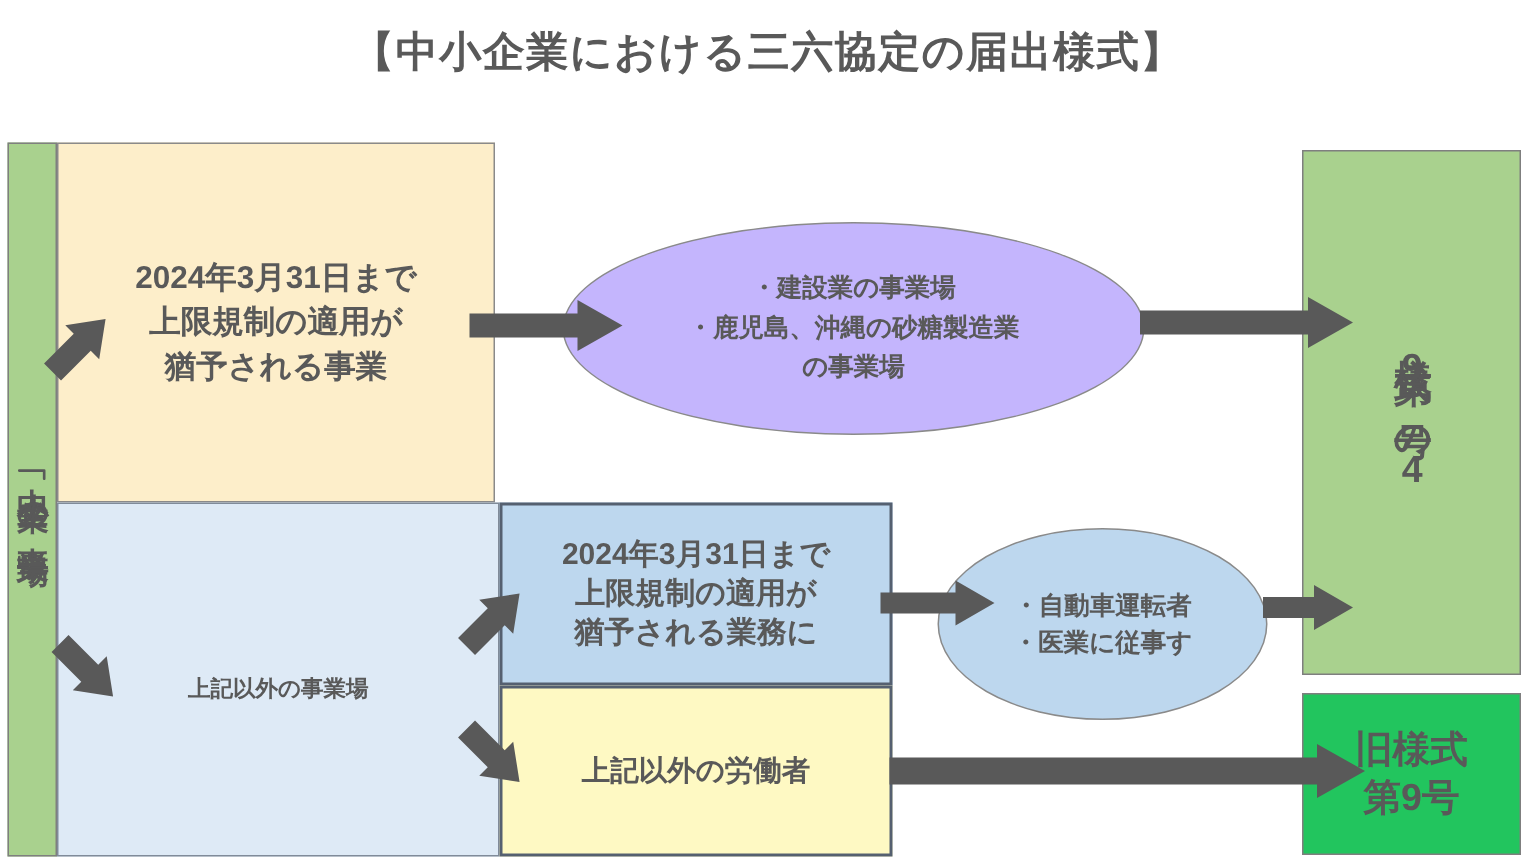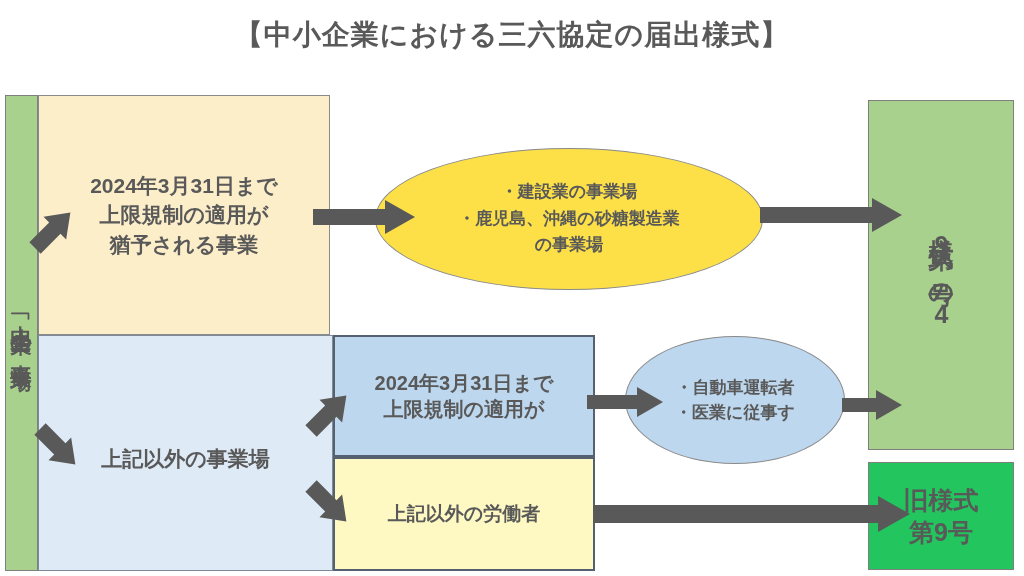--- a/index.html
+++ b/index.html
@@ -32,45 +32,45 @@
     left:38px;top:95px;width:292px;height:240px;
     background:#FDEECA;border:1.5px solid #8a8a8a;
   }
   .cream-box .txt{font-size:21px;line-height:1.4;}
 
   
   .lblue-box{
     left:38px;top:335px;width:295px;height:236px;
     background:#DEEAF6;border:1.5px solid #808b99;
   }
-  .lblue-box .txt{font-size:21px;margin-top:12px;}
+  .lblue-box .txt{font-size:15px;margin-top:12px;}
 
   
   .mblue-box{
     left:333px;top:335px;width:262px;height:122px;
     background:#BDD7EE;border:2px solid #556070;
   }
   .mblue-box .txt{font-size:20px;line-height:1.3;}
 
   
   .dblue-box{
     left:333px;top:457px;width:262px;height:114px;
     background:#fef9c3;border:2px solid #556070;
   }
   .dblue-box .txt{font-size:19px;}
 
   
   .ellipse{position:absolute;box-sizing:border-box;border-radius:50%;display:flex;align-items:center;justify-content:center;text-align:center;color:#595959;font-weight:700;}
   .cream-ellipse{
     left:375px;top:148px;width:388px;height:142px;
-    background:#fde047;border:1.5px solid #8a8a8a;align-items:center;
+    background:#c4b5fd;border:1.5px solid #8a8a8a;align-items:center;
   }
   .cream-ellipse .txt{font-size:17px;line-height:1.55;}
   .blue-ellipse{
-    left:625px;top:336px;width:220px;height:128px;
+    left:625px;top:352px;width:220px;height:128px;
     background:#BDD7EE;border:1.5px solid #8a8a8a;
   }
   .blue-ellipse .txt{font-size:17px;line-height:1.5;}
 
   
   .green-top{
     left:868px;top:100px;width:146px;height:350px;
     background:#A9D18E;border:1px solid #7f7f7f;
   }
   .green-top .v{
@@ -105,20 +105,21 @@
   </div>
 
   <div class="box lblue-box">
     <div class="txt">上記以外の事業場</div>
   </div>
 
   <div class="box mblue-box">
     <div class="txt">
       <div>2024年3月31日まで</div>
       <div>上限規制の適用が</div>
+      <div>猶予される業務に</div>
     </div>
   </div>
 
   <div class="box dblue-box">
     <div class="txt">上記以外の労働者</div>
   </div>
 
   <div class="ellipse cream-ellipse">
     <div class="txt">
       <div>・建設業の事業場</div>

